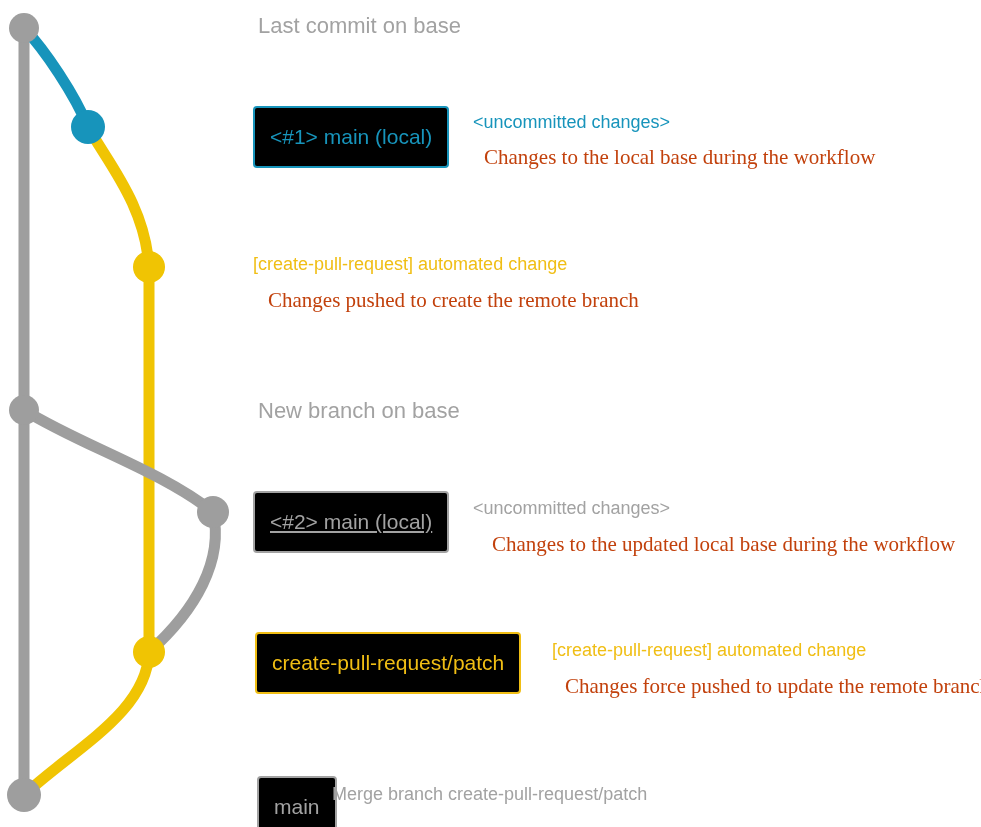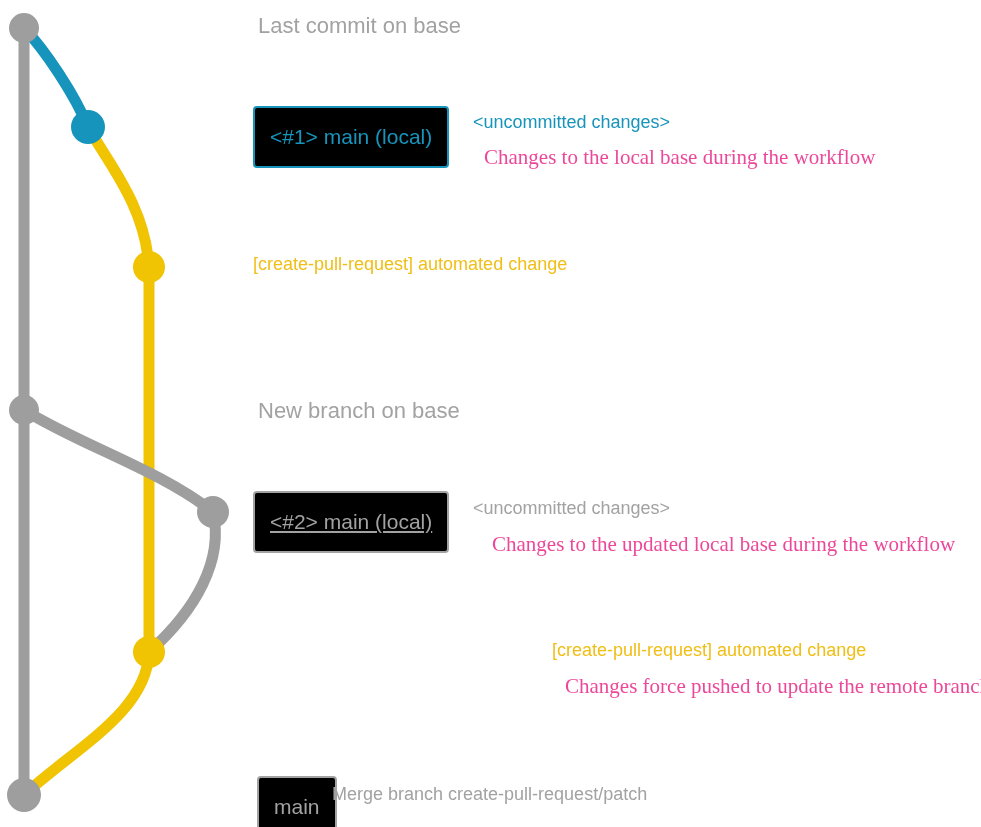--- a/index.html
+++ b/index.html
@@ -27,21 +27,21 @@
     color: #A2A2A2;
     white-space: nowrap;
   }
   .note {
     font-size: 18px;
     white-space: nowrap;
   }
   .detail {
     font-family: "Liberation Serif", serif;
     font-size: 21px;
-    color: #ec4899;
+    color: #c2410c;
     white-space: nowrap;
   }
   .badge {
     display: inline-block;
     font-size: 21px;
     line-height: 24px;
     padding: 17px 15px;
     border: 2px solid;
     border-radius: 4px;
     white-space: nowrap;
@@ -75,26 +75,28 @@
     <circle cx="24" cy="795" r="17" fill="#9E9E9E"></circle>
   </svg>
 
   <div class="abs title-gray" style="left:258px; top:13px;">Last commit on base</div>
 
   <span class="abs badge c-blue" style="left:253px; top:106px;">&lt;#1&gt; main (local)</span>
   <div class="abs note c-blue" style="left:473px; top:112px;">&lt;uncommitted changes&gt;</div>
   <div class="abs detail" style="left:484px; top:145px;">Changes to the local base during the workflow</div>
 
   <div class="abs note c-yellow" style="left:253px; top:254px;">[create-pull-request] automated change</div>
+  <div class="abs detail" style="left:268px; top:288px;">Changes pushed to create the remote branch</div>
 
   <div class="abs title-gray" style="left:258px; top:398px;">New branch on base</div>
 
   <span class="abs badge c-gray" style="left:253px; top:491px;text-decoration:underline;">&lt;#2&gt; main (local)</span>
   <div class="abs note c-gray" style="left:473px; top:498px;">&lt;uncommitted changes&gt;</div>
   <div class="abs detail" style="left:492px; top:532px;">Changes to the updated local base during the workflow</div>
 
+  <span class="abs badge c-yellow" style="left:255px; top:632px;">create-pull-request/patch</span>
   <div class="abs note c-yellow" style="left:552px; top:640px;">[create-pull-request] automated change</div>
   <div class="abs detail" style="left:565px; top:674px;">Changes force pushed to update the remote branch</div>
 
   <span class="abs badge c-gray" style="left:257px; top:776px;">main</span>
   <div class="abs note c-gray" style="left:332px; top:784px;">Merge branch create-pull-request/patch</div>
 
 </div>
 
 </body></html>

